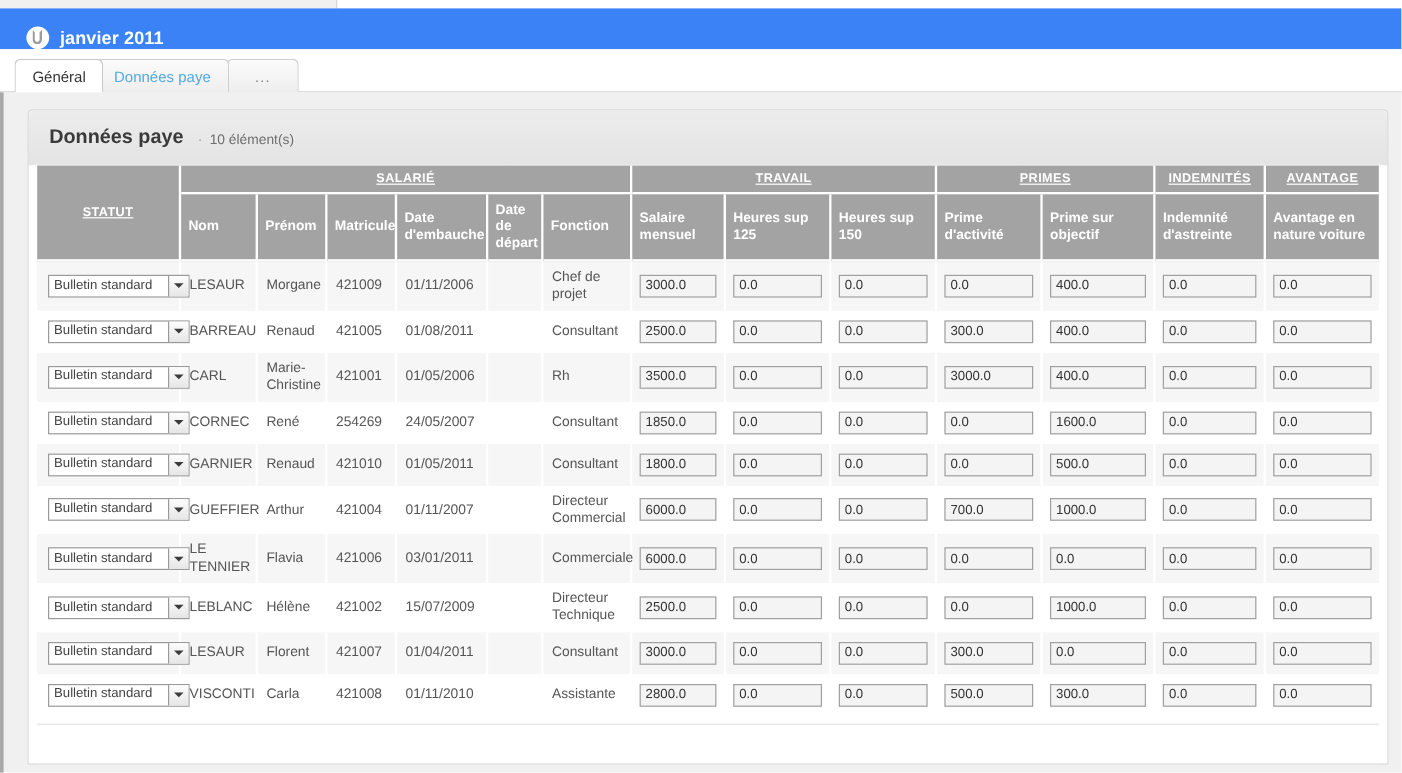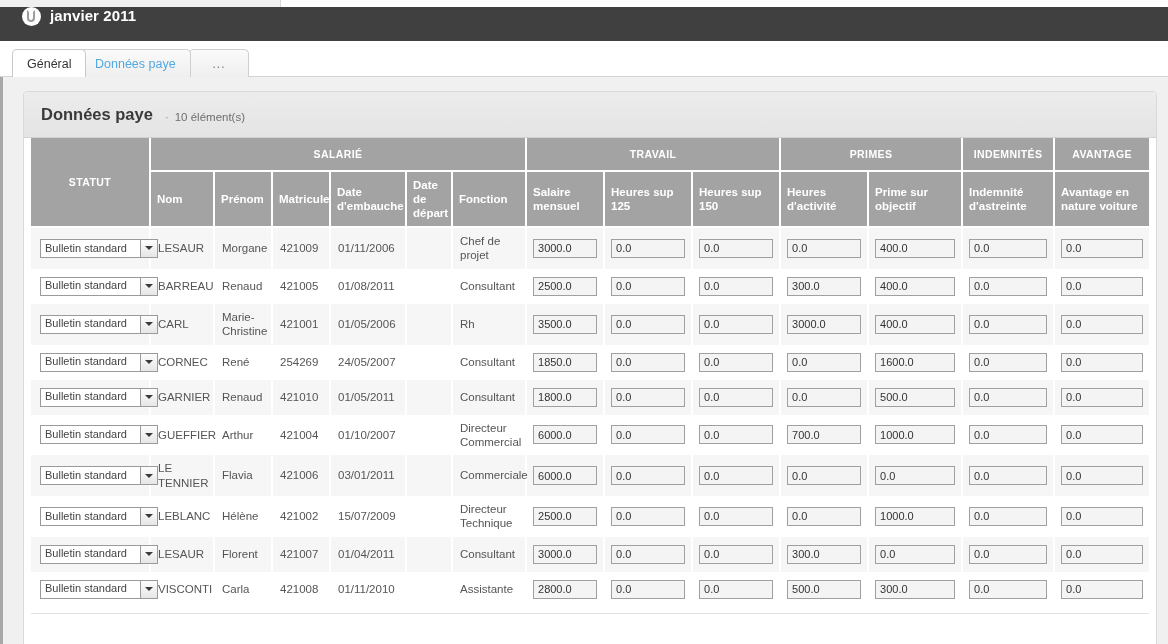--- a/index.html
+++ b/index.html
@@ -28,23 +28,23 @@
     background: #f0f0f0;
     border-right: 1px solid #d8d8d8;
   }
 
   
   .titlebar {
     position: absolute;
     top: 7px; left: 0;
     width: 1168px;
     height: 34px;
-    background: #404040;
+    background: #3b82f6;
     display: flex;
-    align-items: flex-start;
+    align-items: flex-end;
     padding-left: 22px;
     box-sizing: border-box;
   }
   .app-logo {
     width: 19px; height: 19px;
     border-radius: 50%;
     background: #ffffff;
     position: relative;
     flex: 0 0 auto;
     margin-right: 9px;
@@ -194,22 +194,23 @@
     border-bottom: 2px solid #ffffff;
     padding: 5px 6px;
     box-sizing: border-box;
     vertical-align: middle;
     line-height: 1.22;
   }
   thead th.grp {
     text-align: center;
     font-size: 10.5px;
     letter-spacing: .4px;
-    height: 34px;
+    height: 24px;
     padding: 3px 4px;
+    text-decoration: underline;
   }
   thead th.col {
     text-align: left;
     font-size: 11.5px;
     height: 56px;
   }
   thead th.last { border-right: none; }
 
   tbody td {
     border-right: 2px solid #ffffff;
@@ -345,21 +346,21 @@
             <tr>
               <th class="col">Nom</th>
               <th class="col">Prénom</th>
               <th class="col">Matricule</th>
               <th class="col">Date d'embauche</th>
               <th class="col">Date de départ</th>
               <th class="col">Fonction</th>
               <th class="col">Salaire mensuel</th>
               <th class="col">Heures sup 125</th>
               <th class="col">Heures sup 150</th>
-              <th class="col">Heures d'activité</th>
+              <th class="col">Prime d'activité</th>
               <th class="col">Prime sur objectif</th>
               <th class="col">Indemnité d'astreinte</th>
               <th class="col last">Avantage en nature voiture</th>
             </tr>
           </thead>
           <tbody id="tbody">
               <tr class="odd">
                 <td class="statcell"><div class="sel">
                     <span class="sel-label">Bulletin standard</span>
                     <span class="sel-arrow"></span>
@@ -525,21 +526,21 @@
                 </td>
               </tr>
               <tr class="even">
                 <td class="statcell"><div class="sel">
                     <span class="sel-label">Bulletin standard</span>
                     <span class="sel-arrow"></span>
                   </div></td>
                 <td>GUEFFIER</td>
                 <td>Arthur</td>
                 <td>421004</td>
-                <td>01/10/2007</td>
+                <td>01/11/2007</td>
                 <td></td>
                 <td>Directeur Commercial</td>
                 <td class="numcell">
                   <input class="num" type="text" value="6000.0" style="">
                 </td>
                 <td class="numcell">
                   <input class="num" type="text" value="0.0" style="">
                 </td>
                 <td class="numcell">
                   <input class="num" type="text" value="0.0" style="">

